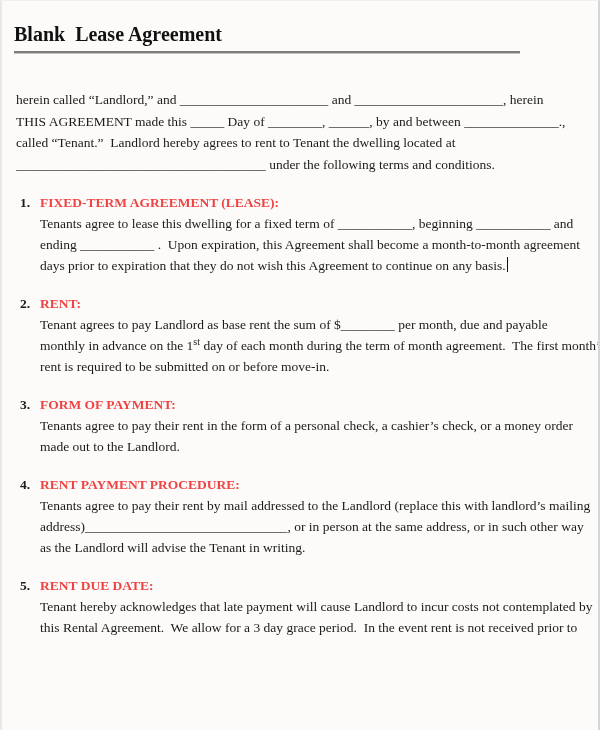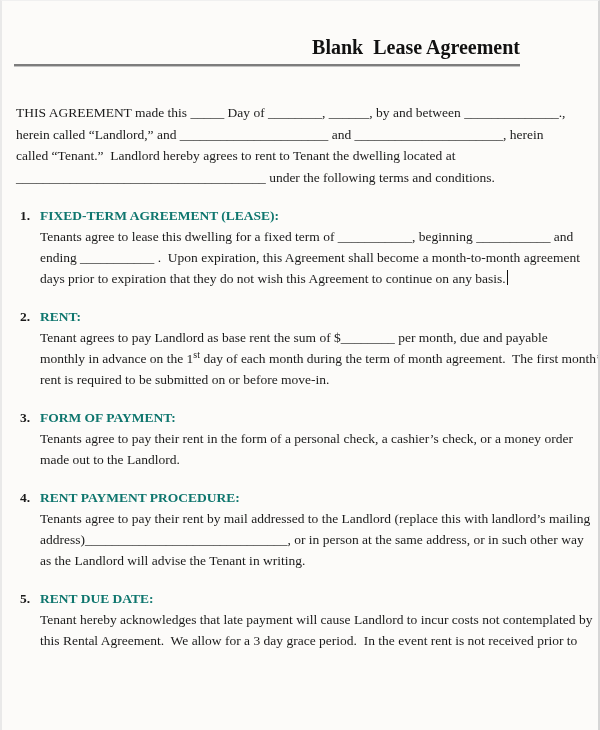--- a/index.html
+++ b/index.html
@@ -15,24 +15,24 @@
     background: #fcfbf9;
     border-left: 2px solid #e9e9e9;
     border-right: 2px solid #d6d6d6;
     border-top: 1px solid #f0f0f0;
     font-family: "Liberation Serif", "DejaVu Serif", serif;
     color: #1b1b1b;
     overflow: hidden;
   }
   .title {
     margin: 0;
-    padding-top: 33px;
+    padding-top: 20px;
     width: 506px;
     margin-left: 12px;
-    text-align: right;
+    text-align: left;
     font-size: 20px;
     line-height: 26px;
     font-weight: bold;
     white-space: pre;
     color: #111111;
   }
   .rule {
     margin-left: 12px;
     margin-top: 4px;
     width: 506px;
@@ -64,21 +64,21 @@
     flex: 1 1 auto;
     min-width: 0;
   }
   .sec-body .line {
     line-height: 21px;
   }
   .heading {
     font-weight: bold;
     line-height: 21px;
     white-space: pre;
-    color: #0f766e;
+    color: #ef4444;
   }
   sup.sc {
     font-size: 10px;
     line-height: 0;
     vertical-align: 5px;
   }
   .cursor {
     display: inline-block;
     width: 1.5px;
     height: 15px;
@@ -89,22 +89,22 @@
 </style>
 </head>
 <body>
 
 <div class="page">
 
   <h1 class="title">Blank  Lease Agreement</h1>
   <div class="rule"></div>
 
   <div class="intro">
+    <div class="line">herein called “Landlord,” and ______________________ and ______________________, herein</div>
     <div class="line">THIS AGREEMENT made this _____ Day of ________, ______, by and between ______________.,</div>
-    <div class="line">herein called “Landlord,” and ______________________ and ______________________, herein</div>
     <div class="line">called “Tenant.”  Landlord hereby agrees to rent to Tenant the dwelling located at</div>
     <div class="line">_____________________________________ under the following terms and conditions.</div>
   </div>
 
   <div class="section">
     <div class="sec-num">1.</div>
     <div class="sec-body">
       <div class="heading">FIXED-TERM AGREEMENT (LEASE):</div>
       <div class="line">Tenants agree to lease this dwelling for a fixed term of ___________, beginning ___________ and</div>
       <div class="line">ending ___________ .  Upon expiration, this Agreement shall become a month-to-month agreement</div>

